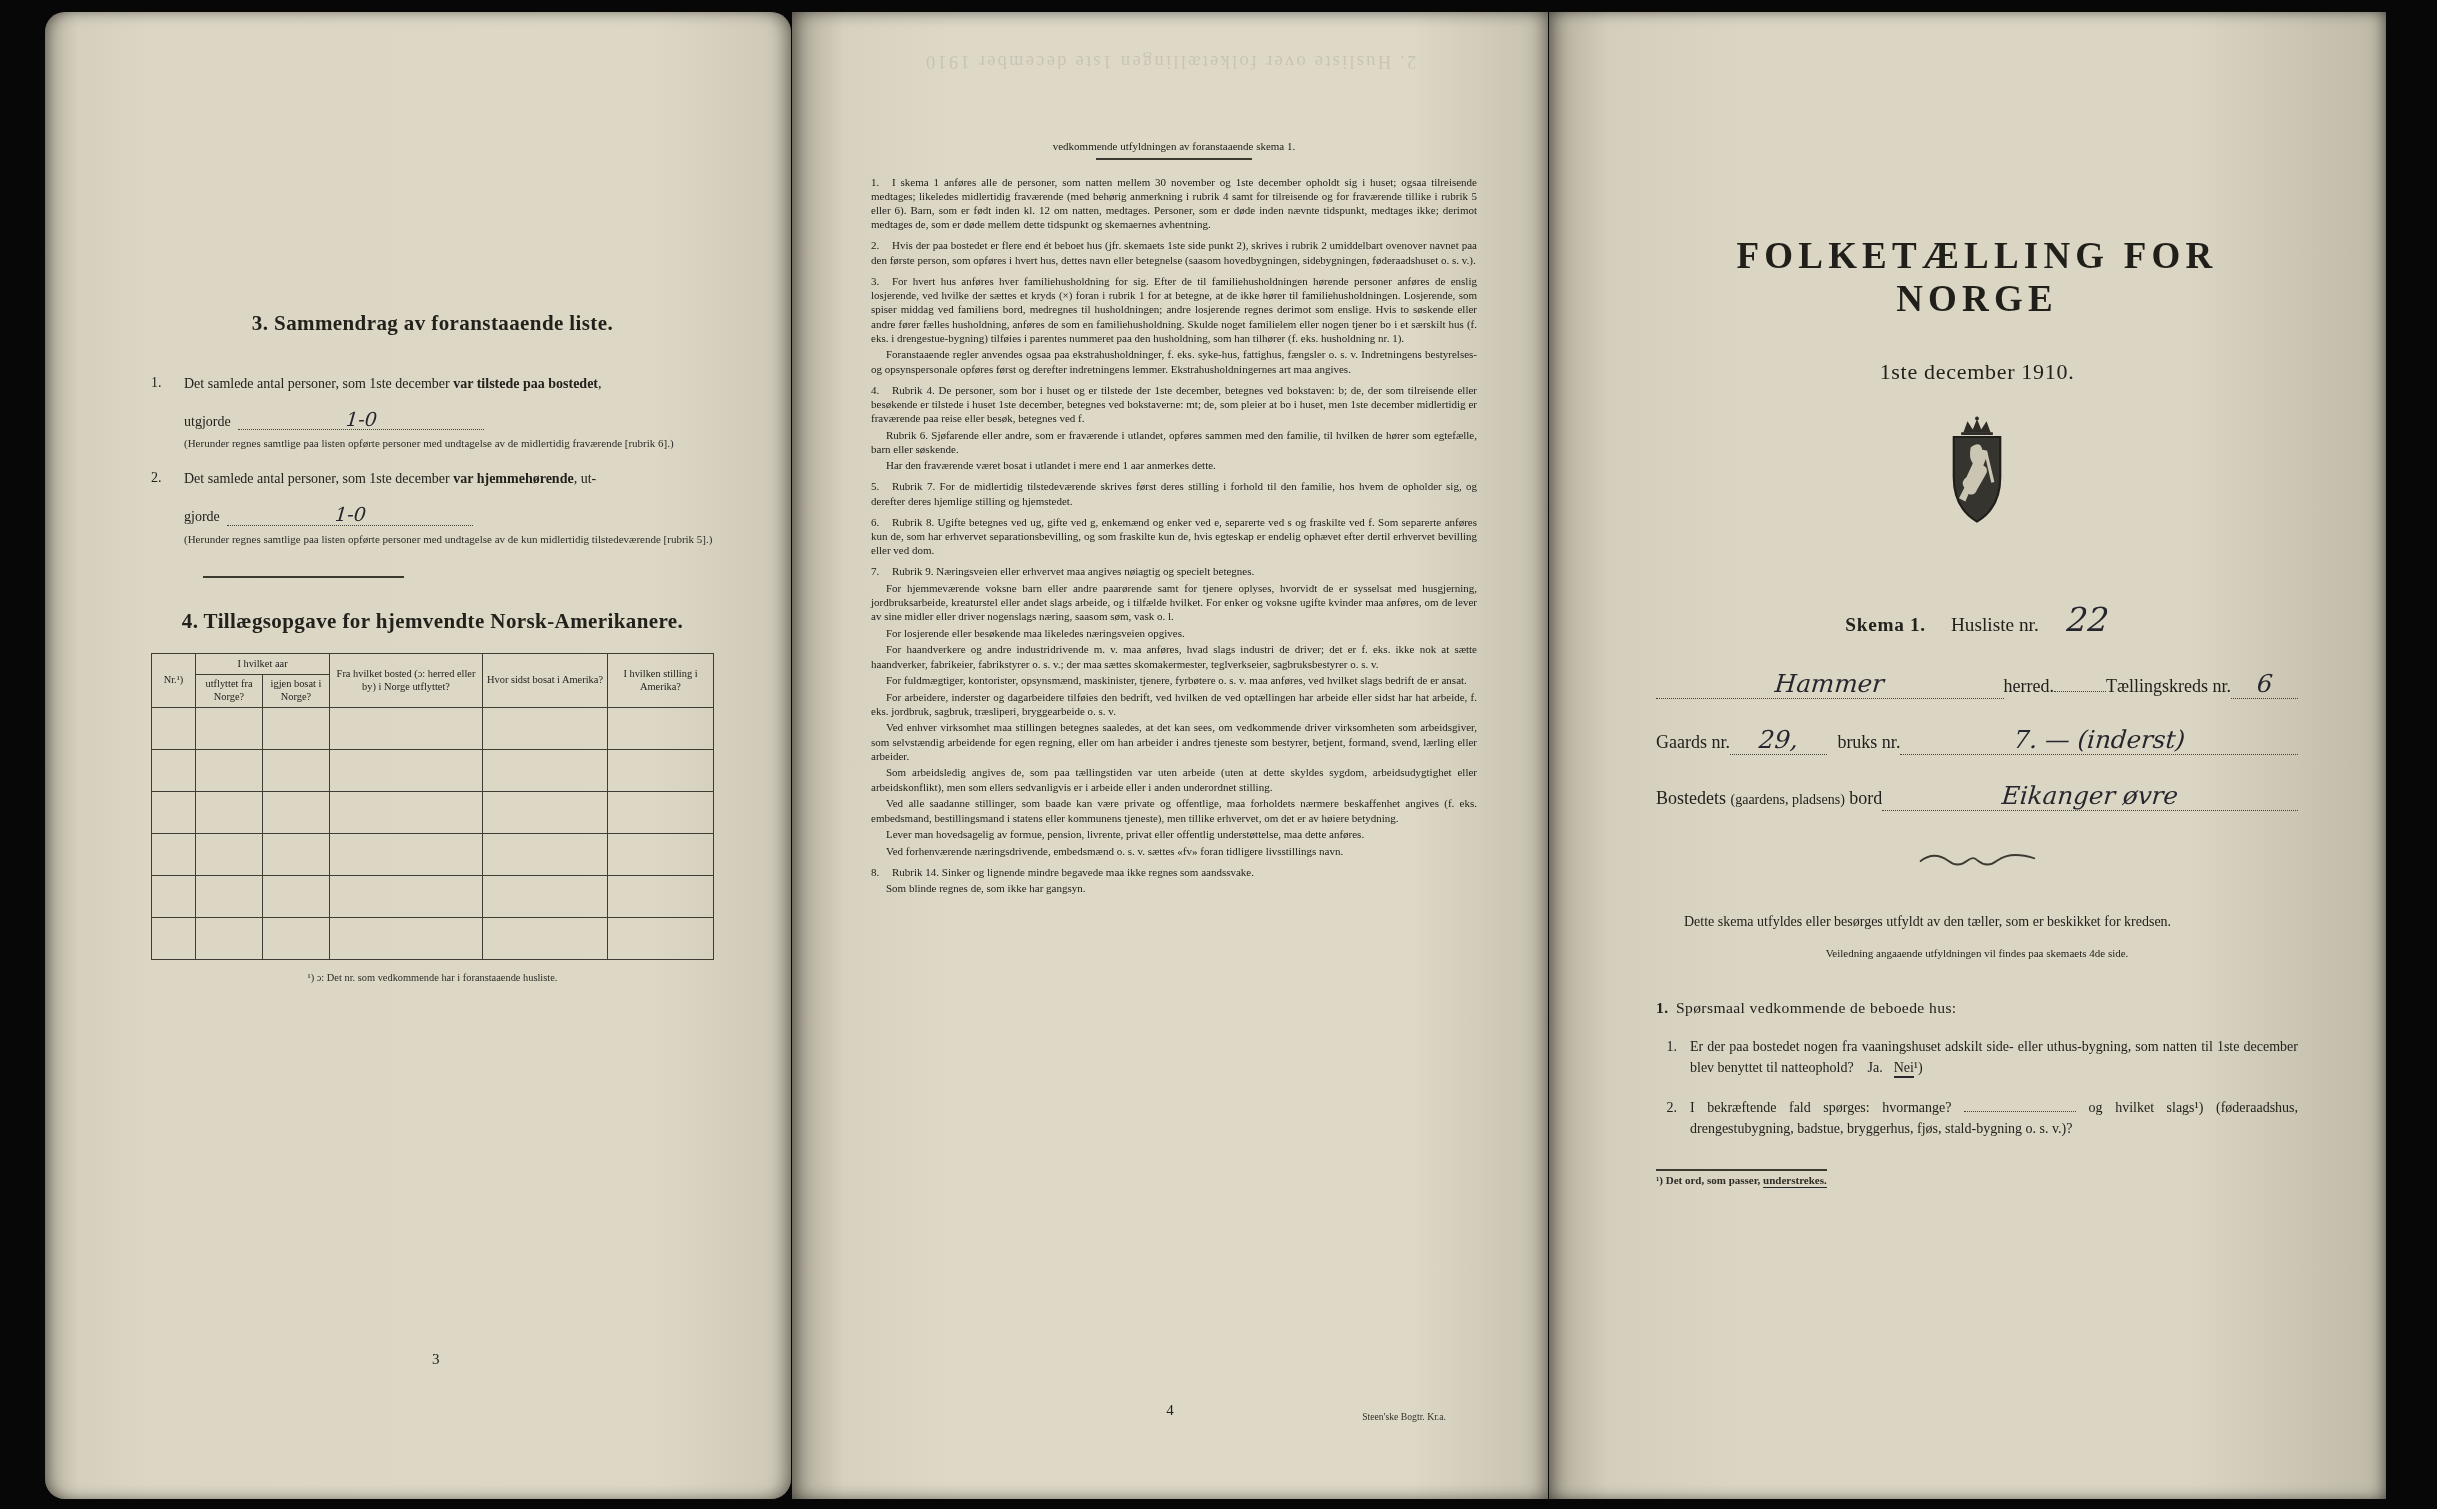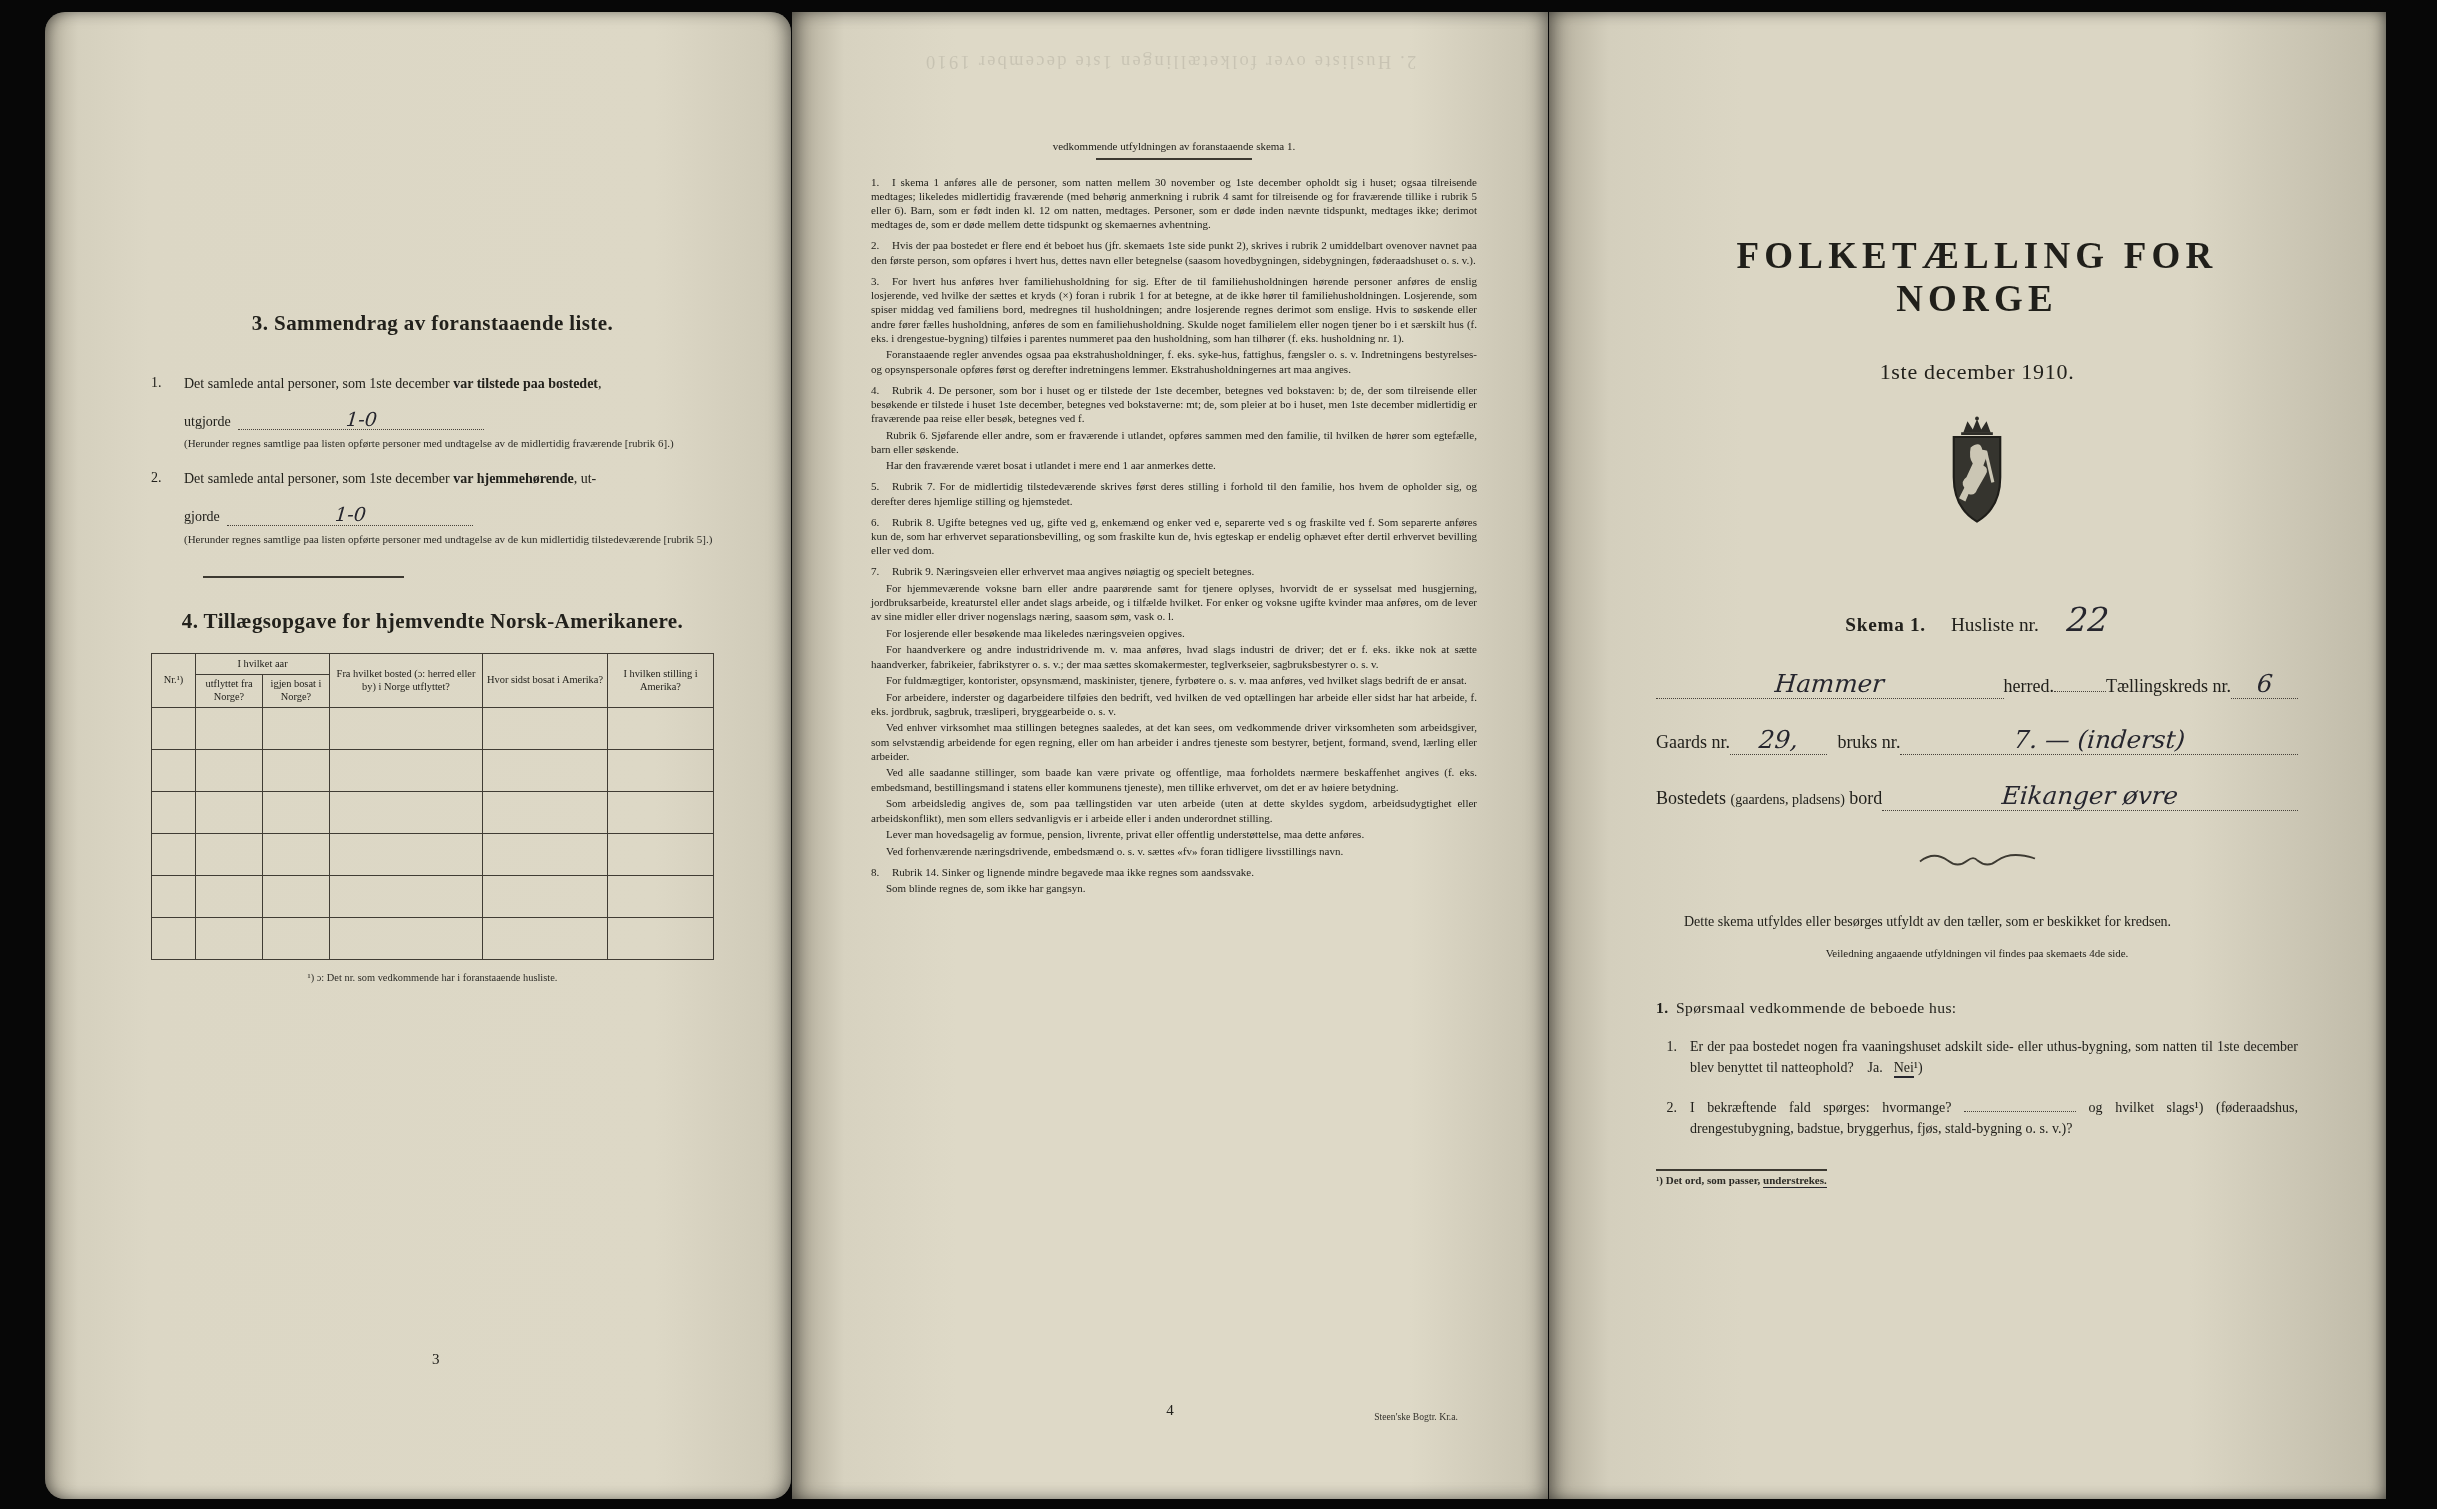--- a/index.html
+++ b/index.html
@@ -73,21 +73,21 @@
   }
   .mp-content{padding:128px 71px 0 79px;}
   .mp-title{font-size:21px;font-weight:bold;text-align:center;margin-bottom:7.4px;}
   .mp-subtitle{font-size:11px;text-align:center;margin-bottom:6px;}
   .mp-rule{width:156px;margin:0 auto 15px auto;height:1.5px;background:#3c3931;}
   .mp-item{margin-bottom:6.7px;}
   .mp-item p{font-size:11px;line-height:1.3;text-align:justify;margin:0 0 2.2px 0;}
   .mp-num{display:inline-block;min-width:21px;}
   .mp-item p.cont{text-indent:15px;}
   .mp-pagenum{position:absolute;bottom:80px;left:0;right:0;text-align:center;font-size:15px;}
-  .mp-printer{position:absolute;bottom:77px;right:90px;font-size:9.7px;color:#33312b;}
+  .mp-printer{position:absolute;bottom:77px;right:102px;font-size:9.7px;color:#33312b;}
 
   
   .rp-content{padding:222px 88px 0 95px;position:relative;}
   .rp-title{font-size:37px;text-align:center;letter-spacing:5.2px;font-weight:bold;color:#201f1a;}
   .rp-date{font-size:22px;text-align:center;margin-top:39px;letter-spacing:0.7px;}
   .rp-arms{text-align:center;margin-top:30px;}
   .rp-skema-line{display:flex;justify-content:center;align-items:baseline;gap:25px;margin-top:63px;font-size:19.3px;}
   .rp-skema-label{font-weight:bold;letter-spacing:0.7px;}
   .rp-skema-line .hw{font-size:33px;margin-left:3px;}
   .rp-line{display:flex;align-items:baseline;font-size:18px;margin-top:33px;}
@@ -251,22 +251,22 @@
       </div>
 
       <div class="mp-item">
         <p><span class="mp-num">7.</span><span>Rubrik 9. Næringsveien eller erhvervet maa angives nøiagtig og specielt betegnes.</span></p>
         <p class="cont">For hjemmeværende voksne barn eller andre paarørende samt for tjenere oplyses, hvorvidt de er sysselsat med husgjerning, jordbruksarbeide, kreaturstel eller andet slags arbeide, og i tilfælde hvilket. For enker og voksne ugifte kvinder maa anføres, om de lever av sine midler eller driver nogenslags næring, saasom søm, vask o. l.</p>
         <p class="cont">For losjerende eller besøkende maa likeledes næringsveien opgives.</p>
         <p class="cont">For haandverkere og andre industridrivende m. v. maa anføres, hvad slags industri de driver; det er f. eks. ikke nok at sætte haandverker, fabrikeier, fabrikstyrer o. s. v.; der maa sættes skomakermester, teglverkseier, sagbruksbestyrer o. s. v.</p>
         <p class="cont">For fuldmægtiger, kontorister, opsynsmænd, maskinister, tjenere, fyrbøtere o. s. v. maa anføres, ved hvilket slags bedrift de er ansat.</p>
         <p class="cont">For arbeidere, inderster og dagarbeidere tilføies den bedrift, ved hvilken de ved optællingen har arbeide eller sidst har hat arbeide, f. eks. jordbruk, sagbruk, træsliperi, bryggearbeide o. s. v.</p>
         <p class="cont">Ved enhver virksomhet maa stillingen betegnes saaledes, at det kan sees, om vedkommende driver virksomheten som arbeidsgiver, som selvstændig arbeidende for egen regning, eller om han arbeider i andres tjeneste som bestyrer, betjent, formand, svend, lærling eller arbeider.</p>
+        <p class="cont">Som arbeidsledig angives de, som paa tællingstiden var uten arbeide (uten at dette skyldes sygdom, arbeidsudygtighet eller arbeidskonflikt), men som ellers sedvanligvis er i arbeide eller i anden underordnet stilling.</p>
         <p class="cont">Ved alle saadanne stillinger, som baade kan være private og offentlige, maa forholdets nærmere beskaffenhet angives (f. eks. embedsmand, bestillingsmand i statens eller kommunens tjeneste), men tillike erhvervet, om det er av høiere betydning.</p>
-        <p class="cont">Som arbeidsledig angives de, som paa tællingstiden var uten arbeide (uten at dette skyldes sygdom, arbeidsudygtighet eller arbeidskonflikt), men som ellers sedvanligvis er i arbeide eller i anden underordnet stilling.</p>
         <p class="cont">Lever man hovedsagelig av formue, pension, livrente, privat eller offentlig understøttelse, maa dette anføres.</p>
         <p class="cont">Ved forhenværende næringsdrivende, embedsmænd o. s. v. sættes «fv» foran tidligere livsstillings navn.</p>
       </div>
 
       <div class="mp-item">
         <p><span class="mp-num">8.</span><span>Rubrik 14. Sinker og lignende mindre begavede maa ikke regnes som aandssvake.</span></p>
         <p class="cont">Som blinde regnes de, som ikke har gangsyn.</p>
       </div>
     </div>
     <div class="mp-pagenum">4</div>

